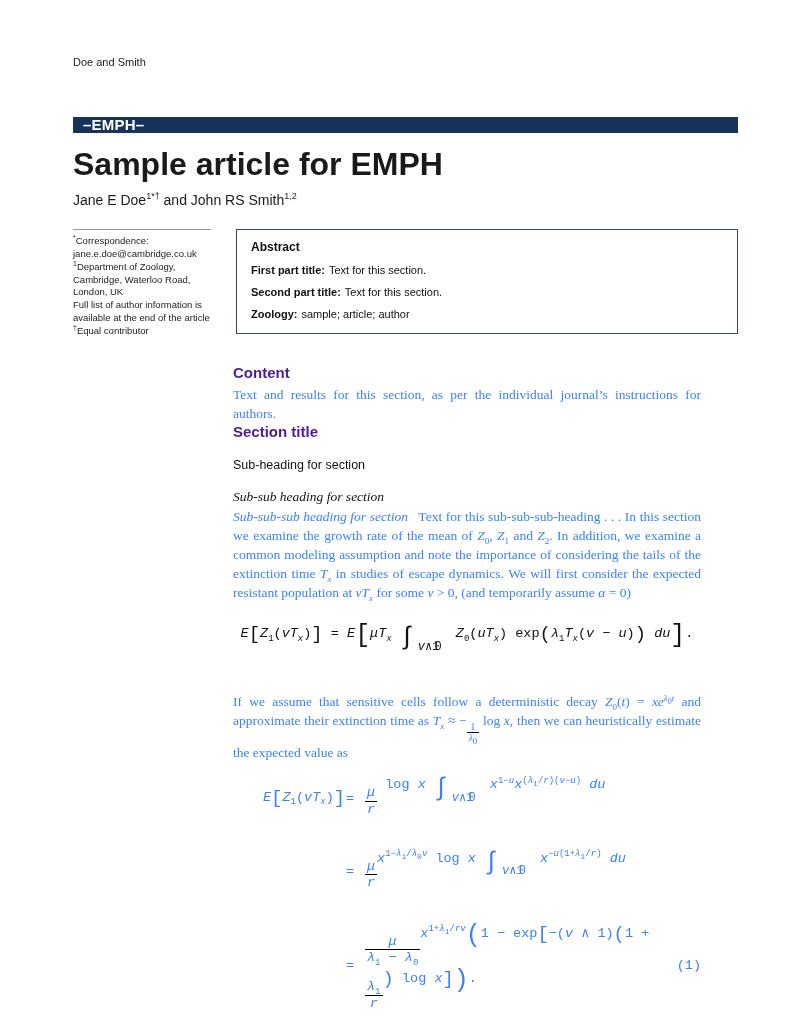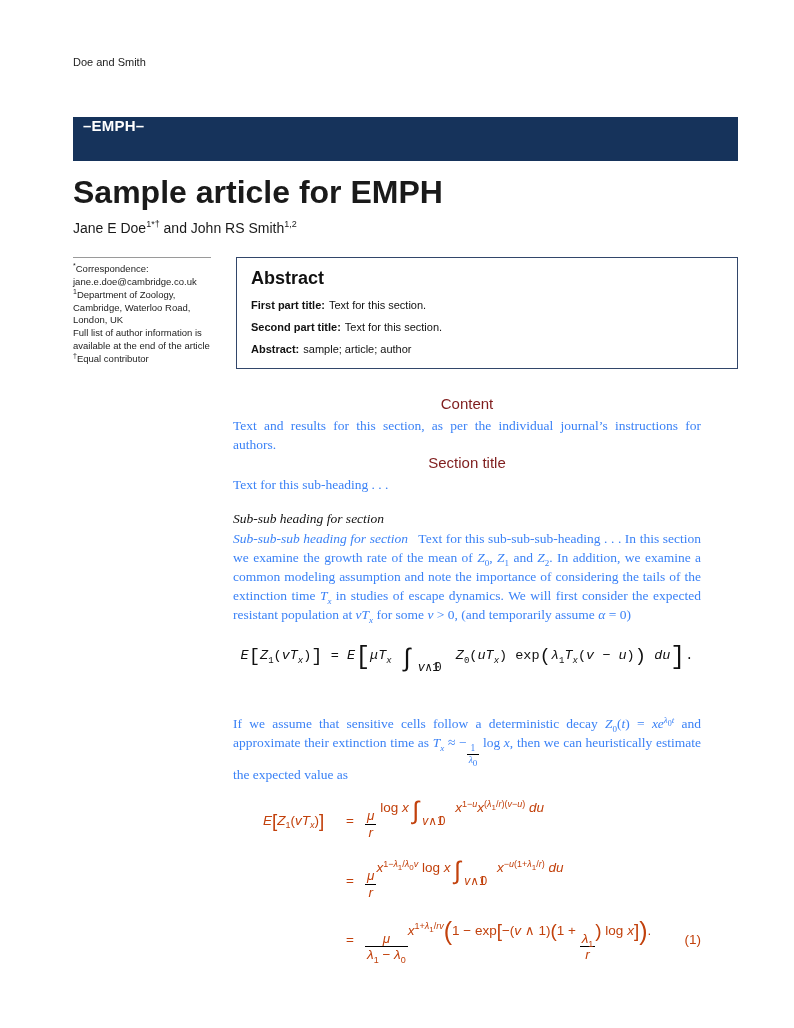--- a/index.html
+++ b/index.html
@@ -3,61 +3,61 @@
 <meta charset="utf-8">
 <style>
   html,body{margin:0;padding:0;background:#ffffff;}
   .page{
     width:794px;height:1028px;box-sizing:border-box;position:relative;
     padding:42px 56px 0 73px;background:#fff;color:#111;
     font-family:"Liberation Sans",sans-serif;overflow:hidden;margin-top:14px;
   }
   .running-head{font-size:11px;color:#222;}
   .banner{
-    margin-top:49px;height:44px;box-sizing:border-box;display:flex;align-items:flex-start;
+    margin-top:49px;height:16px;box-sizing:border-box;display:flex;align-items:flex-end;
     background:var(--banner-bg,#16335B);color:var(--banner-text,#ffffff);
     padding:0 10px;font-weight:bold;font-size:15px;letter-spacing:0.2px;
   }
   .title{margin:13px 0 0;font-size:32px;font-weight:bold;color:#1a1a1a;line-height:1.15;}
   .authors{margin-top:9px;font-size:14px;color:#1a1a1a;}
   .authors sup{font-size:9px;}
   .info-row{display:flex;margin-top:21px;gap:25px;align-items:flex-start;}
   .sidebar{
     width:138px;flex:0 0 138px;border-top:1px solid #9a9a9a;padding-top:5px;
     font-size:9.5px;line-height:1.36;color:#222;
   }
   .sidebar sup{font-size:7px;}
   .abstract-box{
     flex:1;border:1.6px solid var(--abstract-border,#32466A);
     padding:10px 14px 13px;box-sizing:border-box;background:#fff;
   }
-  .abs-heading{font-size:18px;font-weight:bold;color:#111;}
+  .abs-heading{font-size:12px;font-weight:bold;color:#111;}
   .abs-item{margin-top:10px;font-size:11px;color:#111;}
   .abs-item .lbl{font-weight:bold;}
   .abs-item .txt{margin-left:4px;}
   .main{margin-left:160px;width:468px;margin-top:26px;}
   .main .serif, .main p{
     font-family:"Liberation Serif","DejaVu Serif",serif;
     font-size:13.5px;line-height:19px;margin:0;color:#3b82f6;
   }
   .just{text-align:justify;}
-  h2.sec{font-family:"Liberation Sans",sans-serif;font-size:15px;font-weight:normal;margin:0 0 4px;color:#7f1d1d;text-align:center;}
+  h2.sec{font-family:"Liberation Sans",sans-serif;font-size:15px;font-weight:bold;margin:0 0 4px;color:#4c1d95;}
   .mt-sec{margin-top:16px;}
   .subhead{font-size:12.5px;margin-top:18px;margin-bottom:2px;color:#111;}
   .subsubhead{font-family:"Liberation Serif","DejaVu Serif",serif;font-style:italic;font-size:13.5px;margin-top:17px;margin-bottom:2px;color:#111;}
   .para5{margin-top:16px;}
   
   .eq{
     margin:19px 0 21px;text-align:center;
     font-family:Liberation Mono, monospace;font-size:13.5px;color:#111;
   }
   .align-block{
     margin-top:12px;padding-left:30px;display:grid;
-    grid-template-columns:72px 30px 1fr 28px;row-gap:11px;align-items:center;
-    font-family:Liberation Sans, sans-serif;font-size:13.5px;color:#c2410c;
+    grid-template-columns:72px 30px 1fr 28px;row-gap:25px;align-items:center;
+    font-family:Liberation Mono, monospace;font-size:13.5px;color:#3b82f6;
   }
   .align-block .rel{text-align:center;}
   .align-block .num{text-align:right;}
   .fr{display:inline-flex;flex-direction:column;text-align:center;vertical-align:-0.6em;line-height:1.15;}
   .fr .n{border-bottom:1px solid #000;padding:0 2px;}
   .fr .d{padding:0 2px;}
   .fr.sm{font-size:9.5px;vertical-align:-0.45em;line-height:1.1;}
   .int{font-size:25px;font-style:normal;vertical-align:-0.28em;}
   .lims{
     display:inline-flex;flex-direction:row;justify-content:space-between;
@@ -99,33 +99,33 @@
 
     <div class="abstract-box">
       <div class="abs-heading">Abstract</div>
       <div class="abs-item">
         <span class="lbl">First part title:</span><span class="txt">Text for this section.</span>
       </div>
       <div class="abs-item">
         <span class="lbl">Second part title:</span><span class="txt">Text for this section.</span>
       </div>
       <div class="abs-item">
-        <span class="lbl">Abstract:</span><span class="txt">sample; article; author</span>
+        <span class="lbl">Zoology:</span><span class="txt">sample; article; author</span>
       </div>
     </div>
   </div>
 
   <div class="main">
 
     <h2 class="sec">Content</h2>
     <p class="just">Text and results for this section, as per the individual journal’s instructions for authors.</p>
 
     <h2 class="sec mt-sec">Section title</h2>
 
-    <p>Text for this sub-heading . . .</p>
+    <div class="subhead">Sub-heading for section</div>
 
     <div class="subsubhead">Sub-sub heading for section</div>
 
     <p class="just para5"><i>Sub-sub-sub heading for section</i>&nbsp;&nbsp; Text for this sub-sub-sub-heading . . . In this section we examine the growth rate of the mean of <i>Z</i><sub>0</sub>, <i>Z</i><sub>1</sub> and <i>Z</i><sub>2</sub>. In addition, we examine a common modeling assumption and note the importance of considering the tails of the extinction time <i>T</i><sub><i>x</i></sub> in studies of escape dynamics. We will first consider the expected resistant population at <i>vT</i><sub><i>x</i></sub> for some <i>v</i> &gt; 0, (and temporarily assume <i>α</i> = 0)</p>
 
     <div class="eq"><i>E</i><span class="b1">[</span><i>Z</i><sub>1</sub>(<i>vT</i><sub><i>x</i></sub>)<span class="b1">]</span> = <i>E</i><span class="b2">[</span><i>μT</i><sub><i>x</i></sub> <span class="int">∫</span><span class="lims">
           <span class="u"><i>v</i>∧1</span>
           <span class="l">0</span>
         </span> <i>Z</i><sub>0</sub>(<i>uT</i><sub><i>x</i></sub>) exp<span class="b1">(</span><i>λ</i><sub>1</sub><i>T</i><sub><i>x</i></sub>(<i>v</i> − <i>u</i>)<span class="b1">)</span> <i>du</i><span class="b2">]</span>.</div>
 

